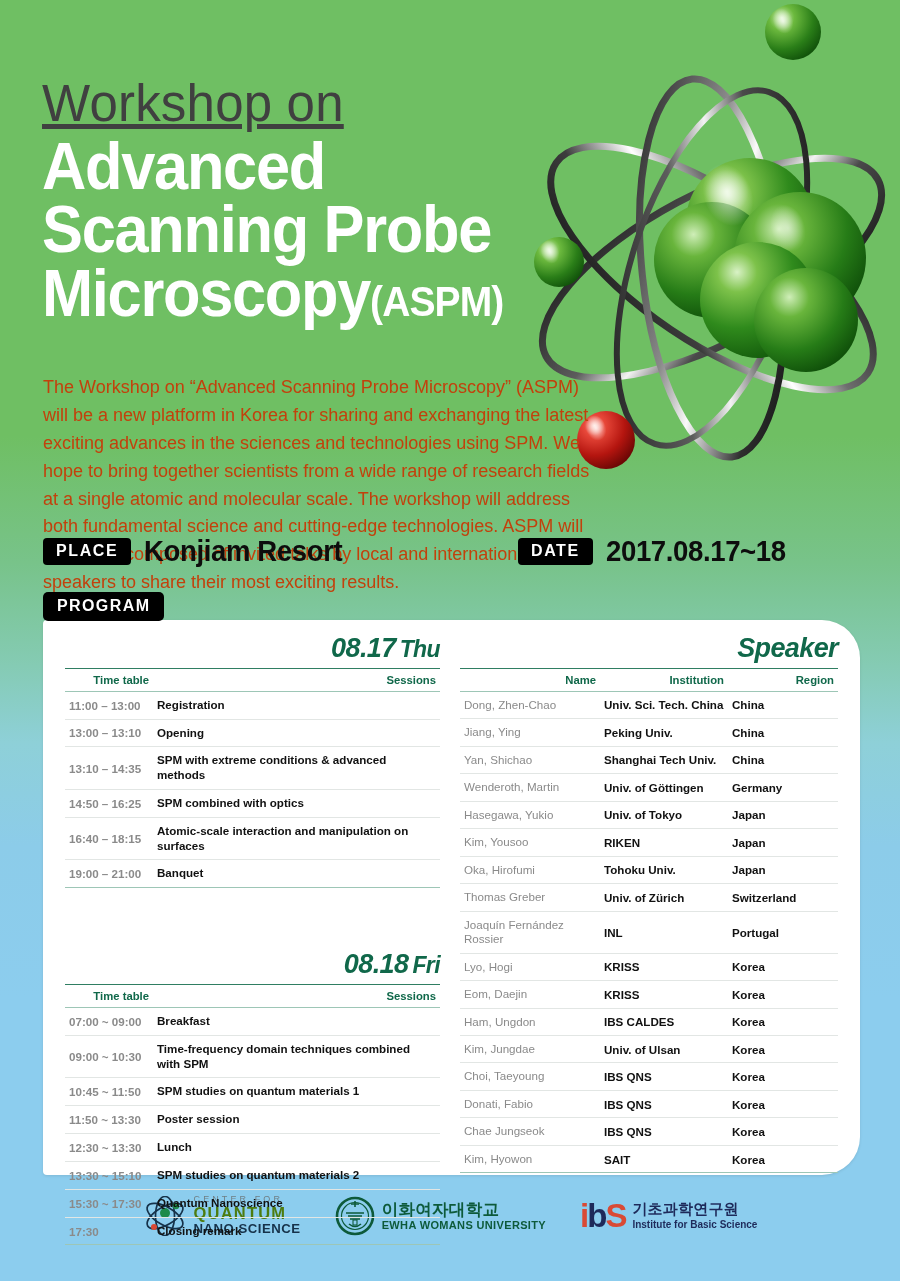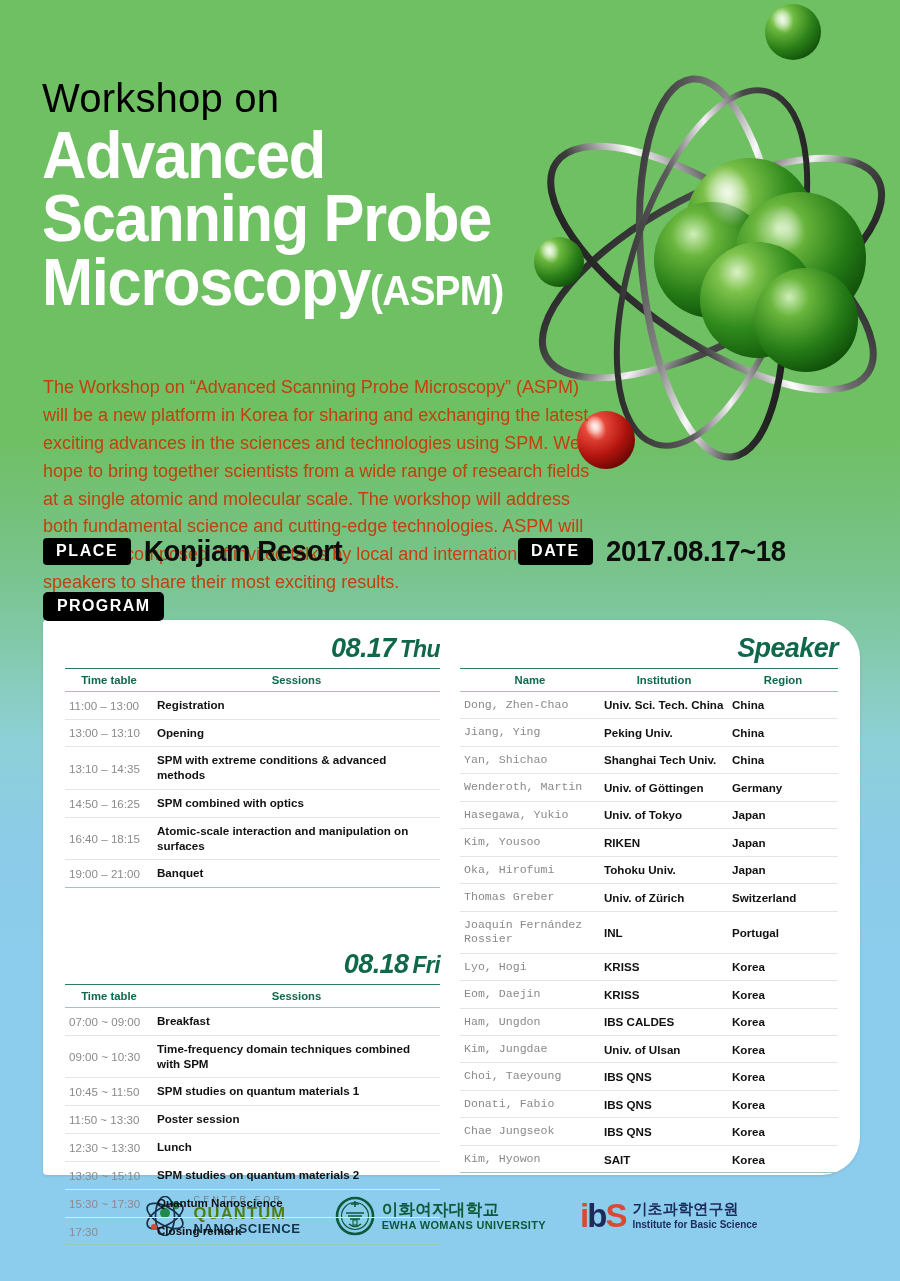--- a/index.html
+++ b/index.html
@@ -18,22 +18,22 @@
         #8ccdee 78%,
         #8ccdee 100%);
   }
 
   
   #atom { position:absolute; top:-10px; right:-30px; width:430px; height:540px; z-index:1; }
 
   
   .header { position:absolute; left:42px; top:78px; z-index:3; }
   .kicker {
-    font-size:40px; color:#000000; font-weight:300; letter-spacing:0.2px;
-    line-height:1.0; font-family:"Liberation Sans", sans-serif;
+    font-size:51px; color:#404040; font-weight:300; letter-spacing:0.2px;
+    line-height:1.0; font-family:"Liberation Sans", sans-serif;text-decoration:underline;
   }
   .bigtitle {
     font-size:66px; color:#ffffff; font-weight:bold; line-height:0.96;
     letter-spacing:-1.4px; margin-top:6px;
     font-family:"Liberation Sans", sans-serif;
     transform: scaleX(0.93); transform-origin:left center;
   }
   .bigtitle .line { white-space:nowrap; display:block; }
   .aspm { font-size:42px; letter-spacing:-1px; }
 
@@ -74,31 +74,31 @@
 
   .secthead {
     text-align:right; font-size:27px; font-weight:bold; font-style:italic;
     color:#10684a; letter-spacing:-0.6px; padding-bottom:2px; line-height:1.1;
   }
   .secthead .dow { font-size:23px; margin-left:4px; }
   .rule-top { border-bottom:1.6px solid #2f7e62; margin-top:2px; }
 
   table.tbl { width:100%; border-collapse:collapse; table-layout:fixed; }
   table.tbl th {
-    font-size:11.3px; color:#10684a; font-weight:bold; text-align:center;
+    font-size:11.3px; color:#10684a; font-weight:bold; text-align:right;
     padding:5px 4px 5px 4px; border-bottom:1.4px solid #9dc6b6;
   }
   table.tbl td {
     font-size:11.6px; padding:6px 4px 6px 4px;
     border-bottom:1px solid #e2e6e4; vertical-align:middle;
   }
   table.tbl tr:last-child td { border-bottom:1.4px solid #9dc6b6; }
-  td.time { color:#8a8a8a; font-weight:400; white-space:nowrap; }
+  td.time { color:#8a8a8a; font-weight:700; white-space:nowrap; }
   td.sess { color:#111; font-weight:bold; line-height:1.28; }
-  td.name { color:#8a8a8a; font-weight:400; line-height:1.25;font-family:Liberation Mono, monospace; }
+  td.name { color:#8a8a8a; font-weight:400; line-height:1.25; }
   td.inst { color:#111; font-weight:bold; }
   td.reg  { color:#111; font-weight:bold; }
 
   .c-time { width:88px; } .c-sess { width:auto; }
   .c-name { width:140px; } .c-inst { width:128px; } .c-reg { width:auto; }
 
   .spacer-gap { height:62px; }
 
   
   .footer {

